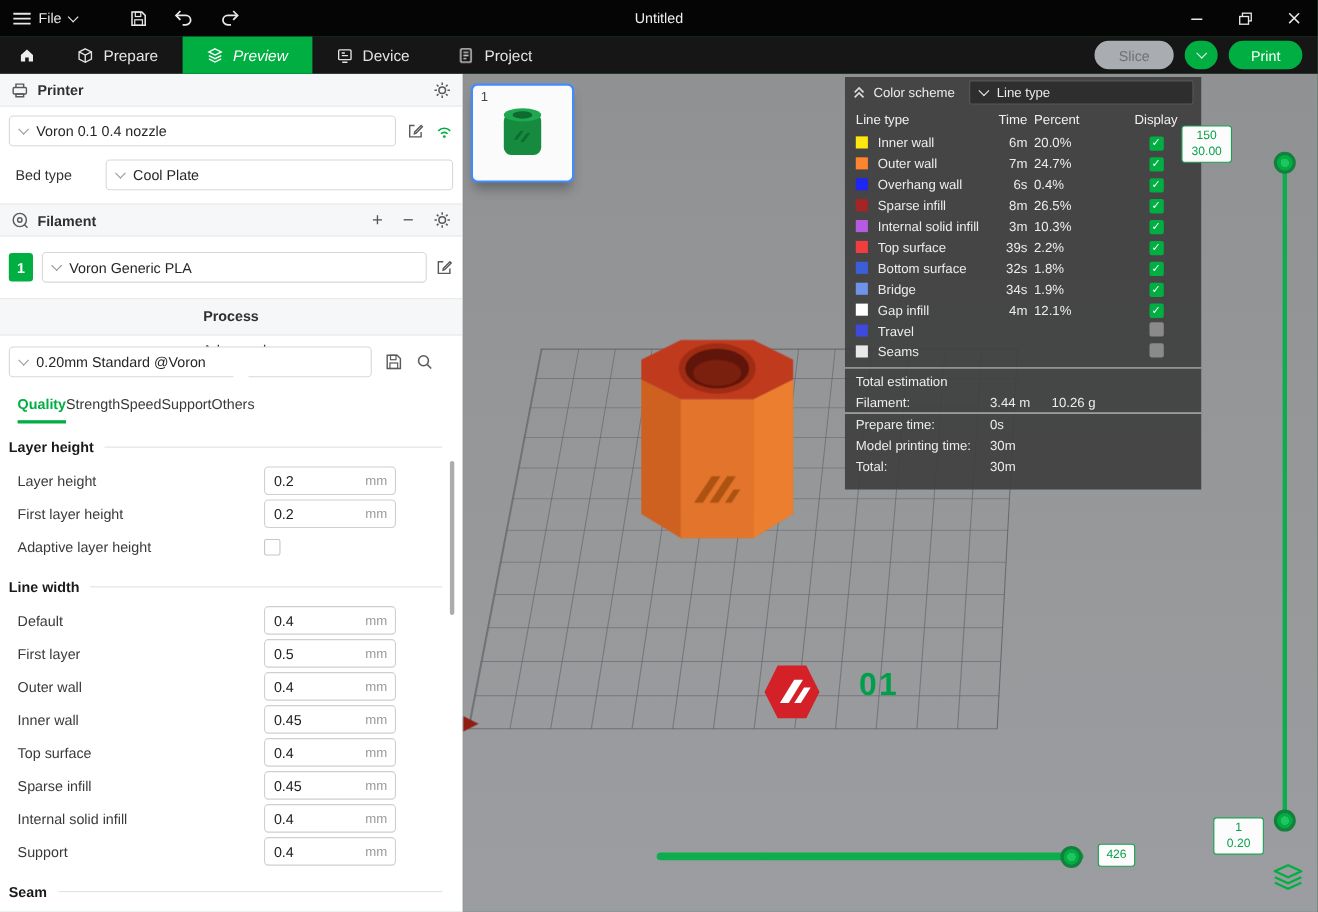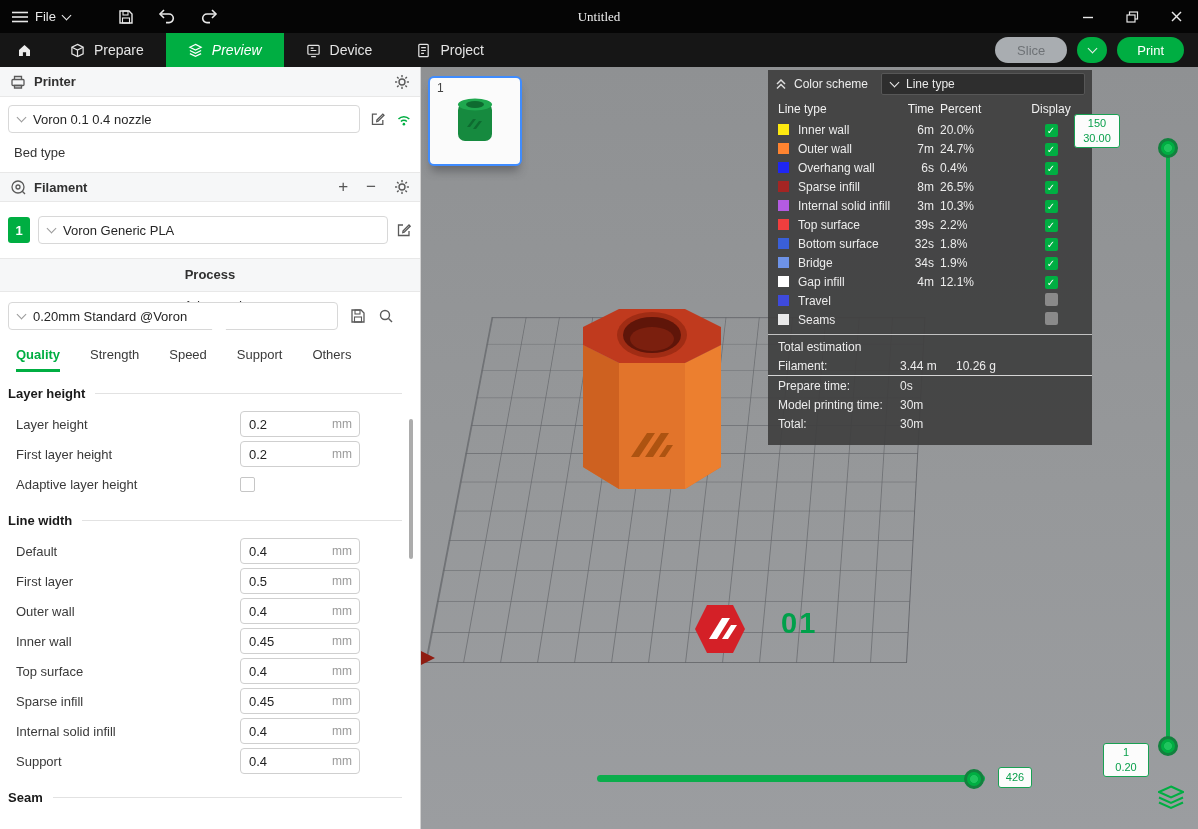--- a/index.html
+++ b/index.html
@@ -5,21 +5,21 @@
   :root { --accent:#00AE42; }
   * { box-sizing:border-box; margin:0; padding:0; }
   body { margin:0; background:#555; font-family:"Liberation Sans", sans-serif; }
   .app { position:relative; width:1198px; height:829px; overflow:hidden; background:#15803d; }
 
   
   .titlebar { position:absolute; left:0; top:0; width:100%; height:33px; background:#050505; display:flex; align-items:center; color:#E8E8E8; font-size:13px; z-index:30; }
   .tb-left { display:flex; align-items:center; gap:8px; padding-left:12px; }
   .tb-file { display:flex; align-items:center; gap:7px; cursor:default; }
   .tb-icons { display:flex; align-items:center; gap:24px; margin-left:40px; }
-  .tb-title { position:absolute; left:0; width:100%; text-align:center; pointer-events:none; color:#EFEFEF;font-family:Liberation Serif, serif; }
+  .tb-title { position:absolute; left:0; width:100%; text-align:center; pointer-events:none; color:#EFEFEF; }
   .tb-controls { position:absolute; right:0; top:0; height:33px; display:flex; }
   .tb-ctl { width:44px; height:33px; display:flex; align-items:center; justify-content:center; }
   .chev { width:7px; height:7px; border-left:1.6px solid #8a8a8a; border-bottom:1.6px solid #8a8a8a; transform:rotate(-45deg); margin-top:-3px; }
   .chev.white { border-color:#EDEDED; }
   .chev.dim { border-color:#9a9a9a; }
 
   
   .tabbar { position:absolute; left:0; top:33px; width:100%; height:34px; background:#161616; display:flex; align-items:stretch; z-index:29; }
   .home-btn { width:48px; display:flex; align-items:center; justify-content:center; }
   .tab { display:flex; align-items:center; gap:9px; padding:0 22px; color:#E4E4E4; font-size:14px; }
@@ -40,21 +40,21 @@
   .fil-row { display:flex; align-items:center; gap:8px; padding:14px 8px; }
   .fil-badge { width:22px; height:26px; background:var(--accent); color:#fff; border-radius:3px; display:flex; align-items:center; justify-content:center; font-weight:bold; font-size:13px; }
   .proc-header { height:34px;flex-direction:column; }
   .scope-pill { display:flex; align-items:center; background:#4A4A4A; border-radius:11px; height:22px; overflow:hidden; font-weight:normal; }
   .scope { padding:0 10px; font-size:12px; color:#E2A86B; height:22px; display:flex; align-items:center; }
   .scope.active { background:var(--accent); color:#fff; border-radius:11px;text-align:center; }
   .adv-label { font-weight:normal; margin-left:6px; }
   .toggle { width:36px; height:18px; border-radius:9px; background:var(--accent); position:relative; }
   .toggle .knob { position:absolute; right:2px; top:2px; width:14px; height:14px; border-radius:50%; background:#fff; }
   .preset-row { display:flex; align-items:center; gap:12px; padding:10px 8px; }
-  .proc-tabs { display:flex; align-items:flex-end; gap:30px; padding:4px 8px 0 16px; height:32px; }
+  .proc-tabs { display:flex; align-items:flex-end; padding:4px 8px 0 16px; height:32px; }
   .ptab { font-size:13px; color:#3a3a3a; padding-bottom:7px; border-bottom:3px solid transparent; }
   .ptab.active { color:var(--accent); font-weight:bold; border-bottom-color:var(--accent); }
   .group-title-row { display:flex; align-items:center; gap:10px; padding:14px 18px 8px 8px; }
   .group-title { font-weight:bold; color:#1a1a1a; }
   .group-rule { flex:1; border-top:1px solid #E2E2E2; }
   .setting-row { display:grid; grid-template-columns:1fr 122px 58px; align-items:center; height:30px; }
   .setting-label { padding-left:16px; color:#3a3a3a; }
   .setting-input { width:120px; height:26px; border:1px solid #CFCFCF; border-radius:4px; background:#fff; display:flex; align-items:center; justify-content:space-between; padding:0 7px 0 8px; }
   .setting-input .val { font-size:13px; color:#222;text-align:right; }
   .setting-input .unit { font-size:12px; color:#9a9a9a; }
@@ -251,20 +251,24 @@
         </svg>
       <svg width="16" height="15" viewBox="0 0 16 15" fill="none" stroke="#00AE42" stroke-width="1.5">
           <path d="M2.5 7 a7.5 7.5 0 0 1 11 0"></path>
           <path d="M5 9.6 a4.2 4.2 0 0 1 6 0"></path>
           <circle cx="8" cy="12.2" r="1.3" fill="#00AE42" stroke="none"></circle>
         </svg>
     </div>
 
     <div class="bed-row">
       <span class="bed-label">Bed type</span>
+      <div class="combo" style="flex:1;">
+        <span class="chev dim"></span>
+        <span>Cool Plate</span>
+      </div>
     </div>
 
     <div class="sec-header">
       <svg width="16" height="16" viewBox="0 0 16 16" fill="none" stroke="#5A5A5A" stroke-width="1.3">
           <circle cx="8" cy="8" r="6"></circle>
           <circle cx="8" cy="8" r="2"></circle>
           <path d="M12.3 12.3 L15 15"></path>
         </svg>
       <span>Filament</span>
       <span class="spacer"></span>

